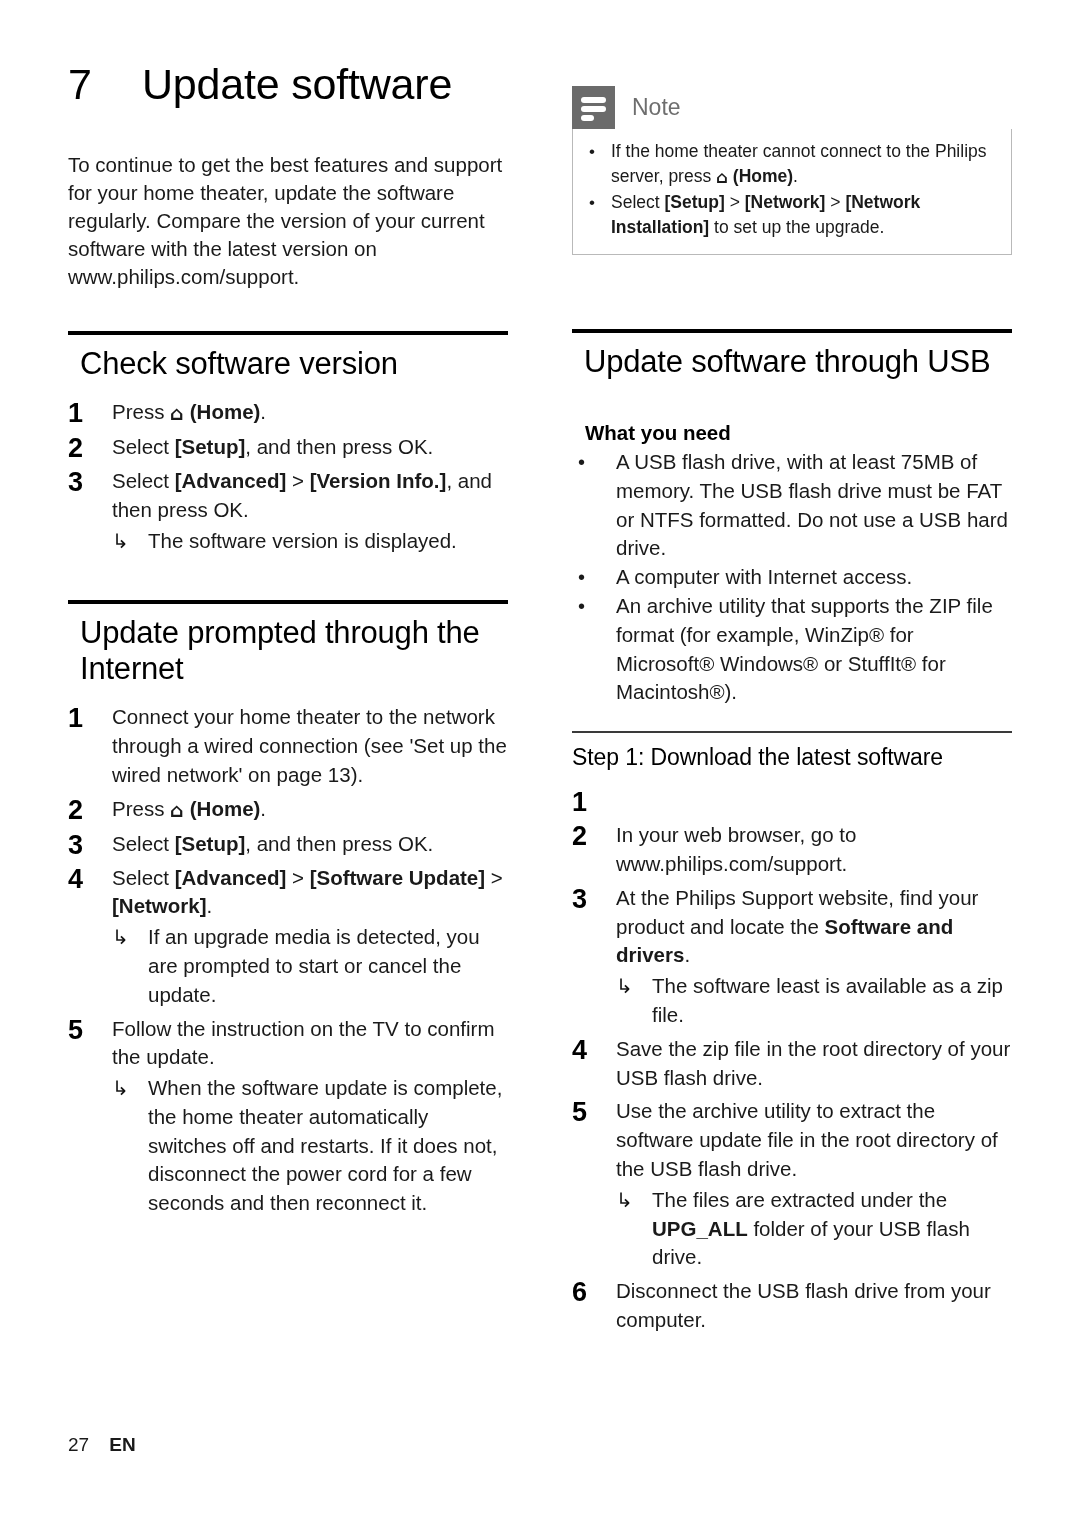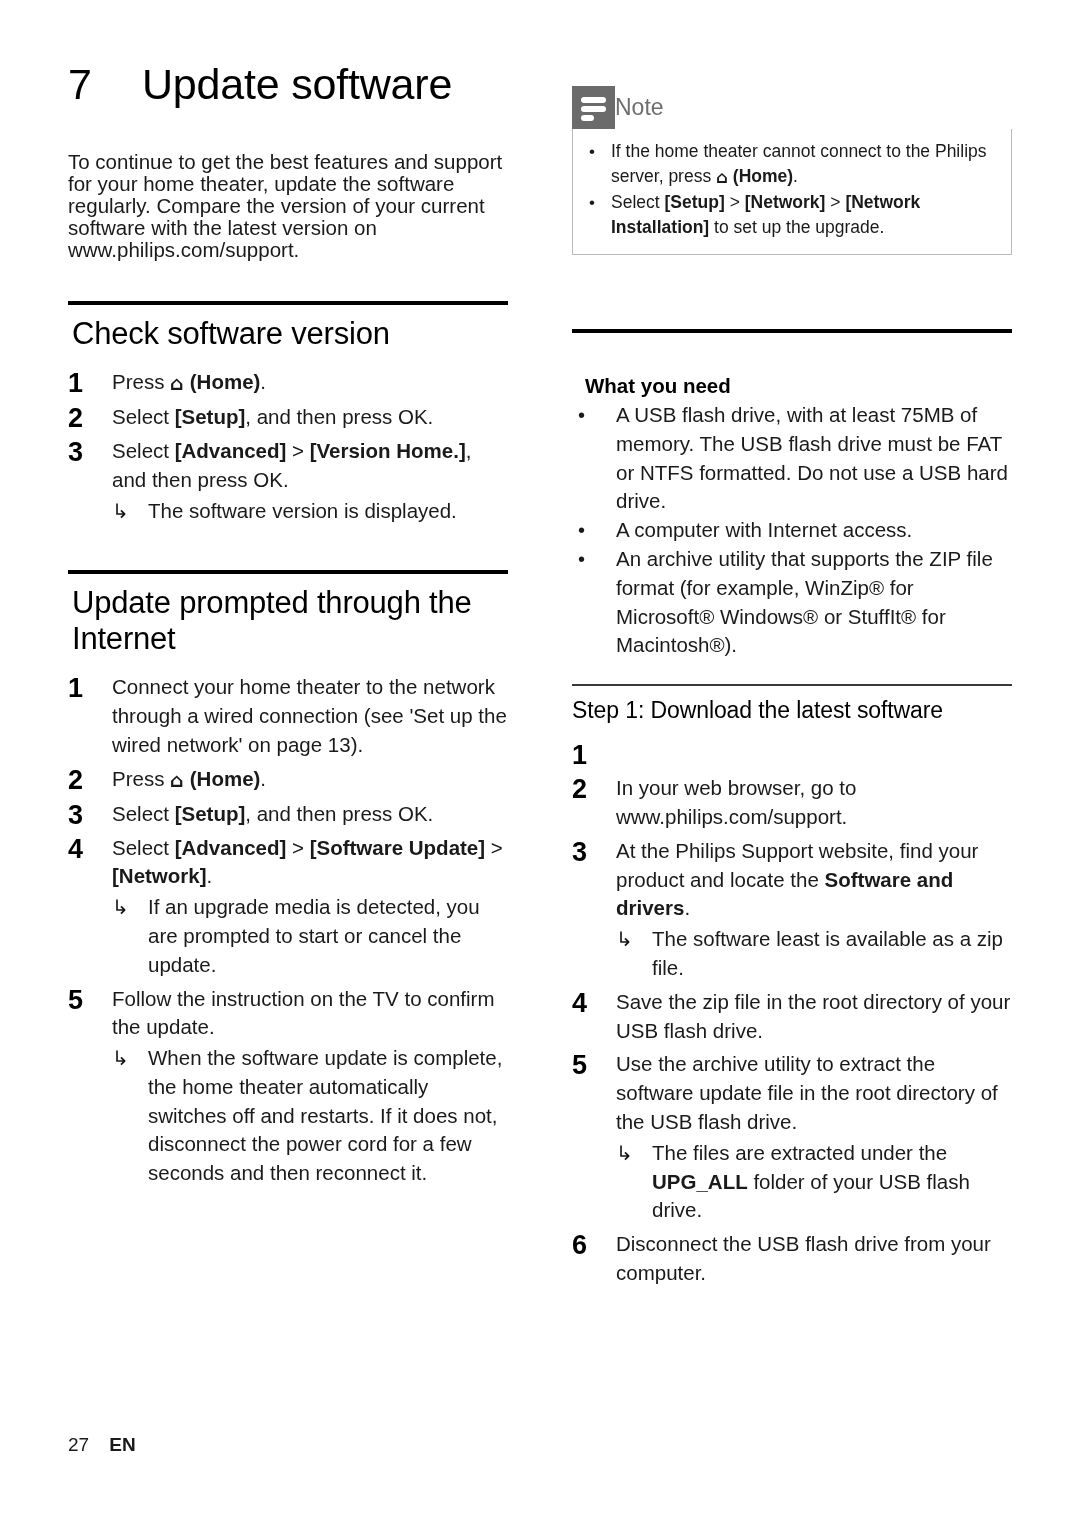--- a/index.html
+++ b/index.html
@@ -42,21 +42,21 @@
     line-height: 1.05;
     color: #000;
     margin: 0 0 44px 0;
   }
   .chapter-num { width: 74px; flex: 0 0 74px; }
   .chapter-title { }
 
   
   p.body {
     font-size: 20.5px;
-    line-height: 22px;
+    line-height: 28px;
     margin: 0;
     color: #1a1a1a;
     font-weight: 300;
   }
 
   
   .rule-thick {
     height: 4px;
     background: #000;
     width: 100%;
@@ -68,21 +68,21 @@
     width: 100%;
     margin: 0;
   }
 
   
   h2.section {
     font-size: 31px;
     font-weight: 400;
     line-height: 36px;
     letter-spacing: -0.2px;
-    margin: 11px 0 0 4px;
+    margin: 11px 0 0 12px;
     color: #000;
   }
   h3.subsection {
     font-size: 23px;
     font-weight: 400;
     line-height: 28px;
     letter-spacing: -0.1px;
     margin: 10px 0 0 0;
     color: #000;
   }
@@ -195,21 +195,21 @@
     height: 6px;
     display: block;
   }
   .note-icon i.b1 { top: 11px; width: 25px; }
   .note-icon i.b2 { top: 20px; width: 25px; }
   .note-icon i.b3 { top: 29px; width: 13px; }
   .note-title {
     font-size: 23px;
     font-weight: 400;
     color: #6e6e6e;
-    padding-left: 0;
+    padding-left: 17px;
     line-height: 1;
   }
   .note-box {
     border: 1px solid #b9b9b9;
     border-top: none;
     padding: 10px 14px 13px 10px;
     margin-top: 0px;
   }
   ul.note-list {
     list-style: none;
@@ -286,21 +286,21 @@
         <span class="step-num">1</span>
         <span class="step-body"><span>Press </span><span class="home-ico b">⌂</span> <b>(Home)</b><span>.</span></span>
       </li>
       <li>
         <span class="step-num">2</span>
         <span class="step-body"><span>Select </span><b>[Setup]</b><span>, and then press OK.</span></span>
       </li>
       <li>
         <span class="step-num">3</span>
         <span class="step-body">
-          <span>Select </span><b>[Advanced]</b><span> &gt; </span><b>[Version Home.]</b><span>, and then press OK.</span>
+          <span>Select </span><b>[Advanced]</b><span> &gt; </span><b>[Version Info.]</b><span>, and then press OK.</span>
           <span class="result">
             <span class="result-arrow">↳</span>
             <span class="result-text">The software version is displayed.</span>
           </span>
         </span>
       </li>
     </ol>
 
     <div class="sp-40"></div>
 
@@ -365,20 +365,21 @@
             <span class="note-dot">•</span>
             <span class="note-text"><span>Select </span><b>[Setup]</b><span> &gt; </span><b>[Network]</b><span> &gt; </span><b>[Network Installation]</b><span> to set up the upgrade.</span></span>
           </li>
         </ul>
       </div>
     </div>
 
     <div style="height:74px"></div>
 
     <div class="rule-thick"></div>
+    <h2 class="section">Update software through USB</h2>
 
     <div class="sp-40"></div>
 
     <h4 class="micro">What you need</h4>
     <ul class="bullets">
       <li>
         <span class="bullet-dot">•</span>
         <span class="bullet-text">A USB flash drive, with at least 75MB of memory. The USB flash drive must be FAT or NTFS formatted. Do not use a USB hard drive.</span>
       </li>
       <li>

